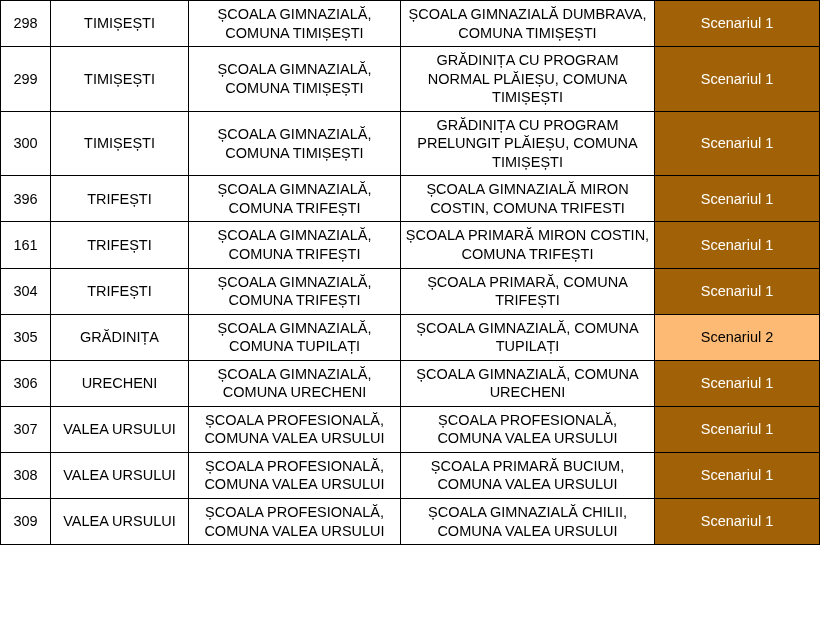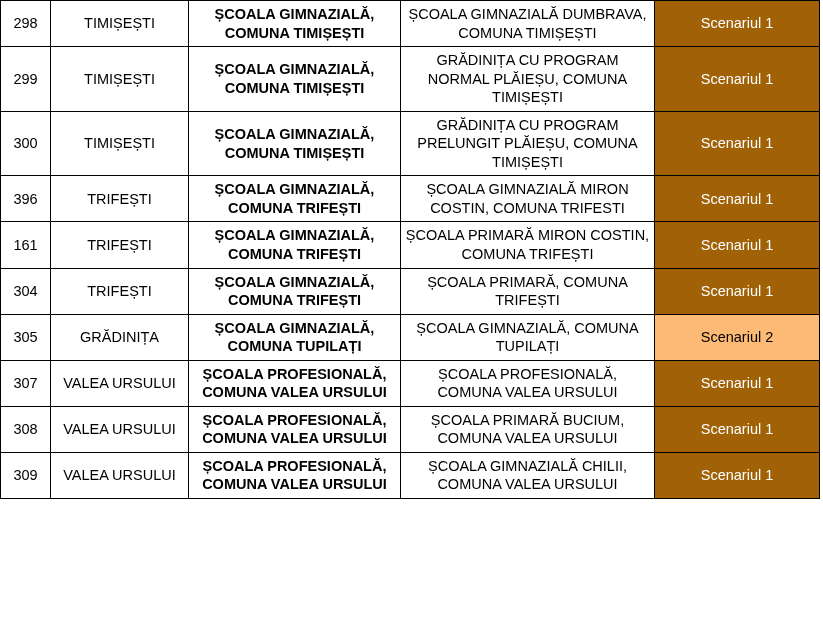--- a/index.html
+++ b/index.html
@@ -30,21 +30,21 @@
     word-wrap: break-word;
   }
   col.col-idx { width: 50px; }
   col.col-loc { width: 138px; }
   col.col-unit { width: 212px; }
   col.col-struct { width: 254px; }
   col.col-scen { width: 165px; }
 
   td.idx { font-size: 14.5px; margin-left: 43px; }
   td.loc { font-size: 14.5px; }
-  td.unit { font-size: 14.5px; font-weight: bold; }
+  td.unit { font-size: 14.5px; }
   td.struct { font-size: 14.5px; }
   td.scen {
     font-size: 15.5px;
     font-weight: normal;
   }
   td.scen.s1 {
     background: #a16207;
     color: #ffffff;
   }
   td.scen.s2 {
@@ -107,20 +107,27 @@
         <td class="scen s1">Scenariul 1</td>
       </tr>
       <tr>
         <td class="idx">305</td>
         <td class="loc">GRĂDINIȚA</td>
         <td class="unit">ȘCOALA GIMNAZIALĂ, COMUNA TUPILAȚI</td>
         <td class="struct">ȘCOALA GIMNAZIALĂ, COMUNA TUPILAȚI</td>
         <td class="scen s2">Scenariul 2</td>
       </tr>
       <tr>
+        <td class="idx">306</td>
+        <td class="loc">URECHENI</td>
+        <td class="unit">ȘCOALA GIMNAZIALĂ, COMUNA URECHENI</td>
+        <td class="struct">ȘCOALA GIMNAZIALĂ, COMUNA URECHENI</td>
+        <td class="scen s1">Scenariul 1</td>
+      </tr>
+      <tr>
         <td class="idx">307</td>
         <td class="loc">VALEA URSULUI</td>
         <td class="unit">ȘCOALA PROFESIONALĂ, COMUNA VALEA URSULUI</td>
         <td class="struct">ȘCOALA PROFESIONALĂ, COMUNA VALEA URSULUI</td>
         <td class="scen s1">Scenariul 1</td>
       </tr>
       <tr>
         <td class="idx">308</td>
         <td class="loc">VALEA URSULUI</td>
         <td class="unit">ȘCOALA PROFESIONALĂ, COMUNA VALEA URSULUI</td>

